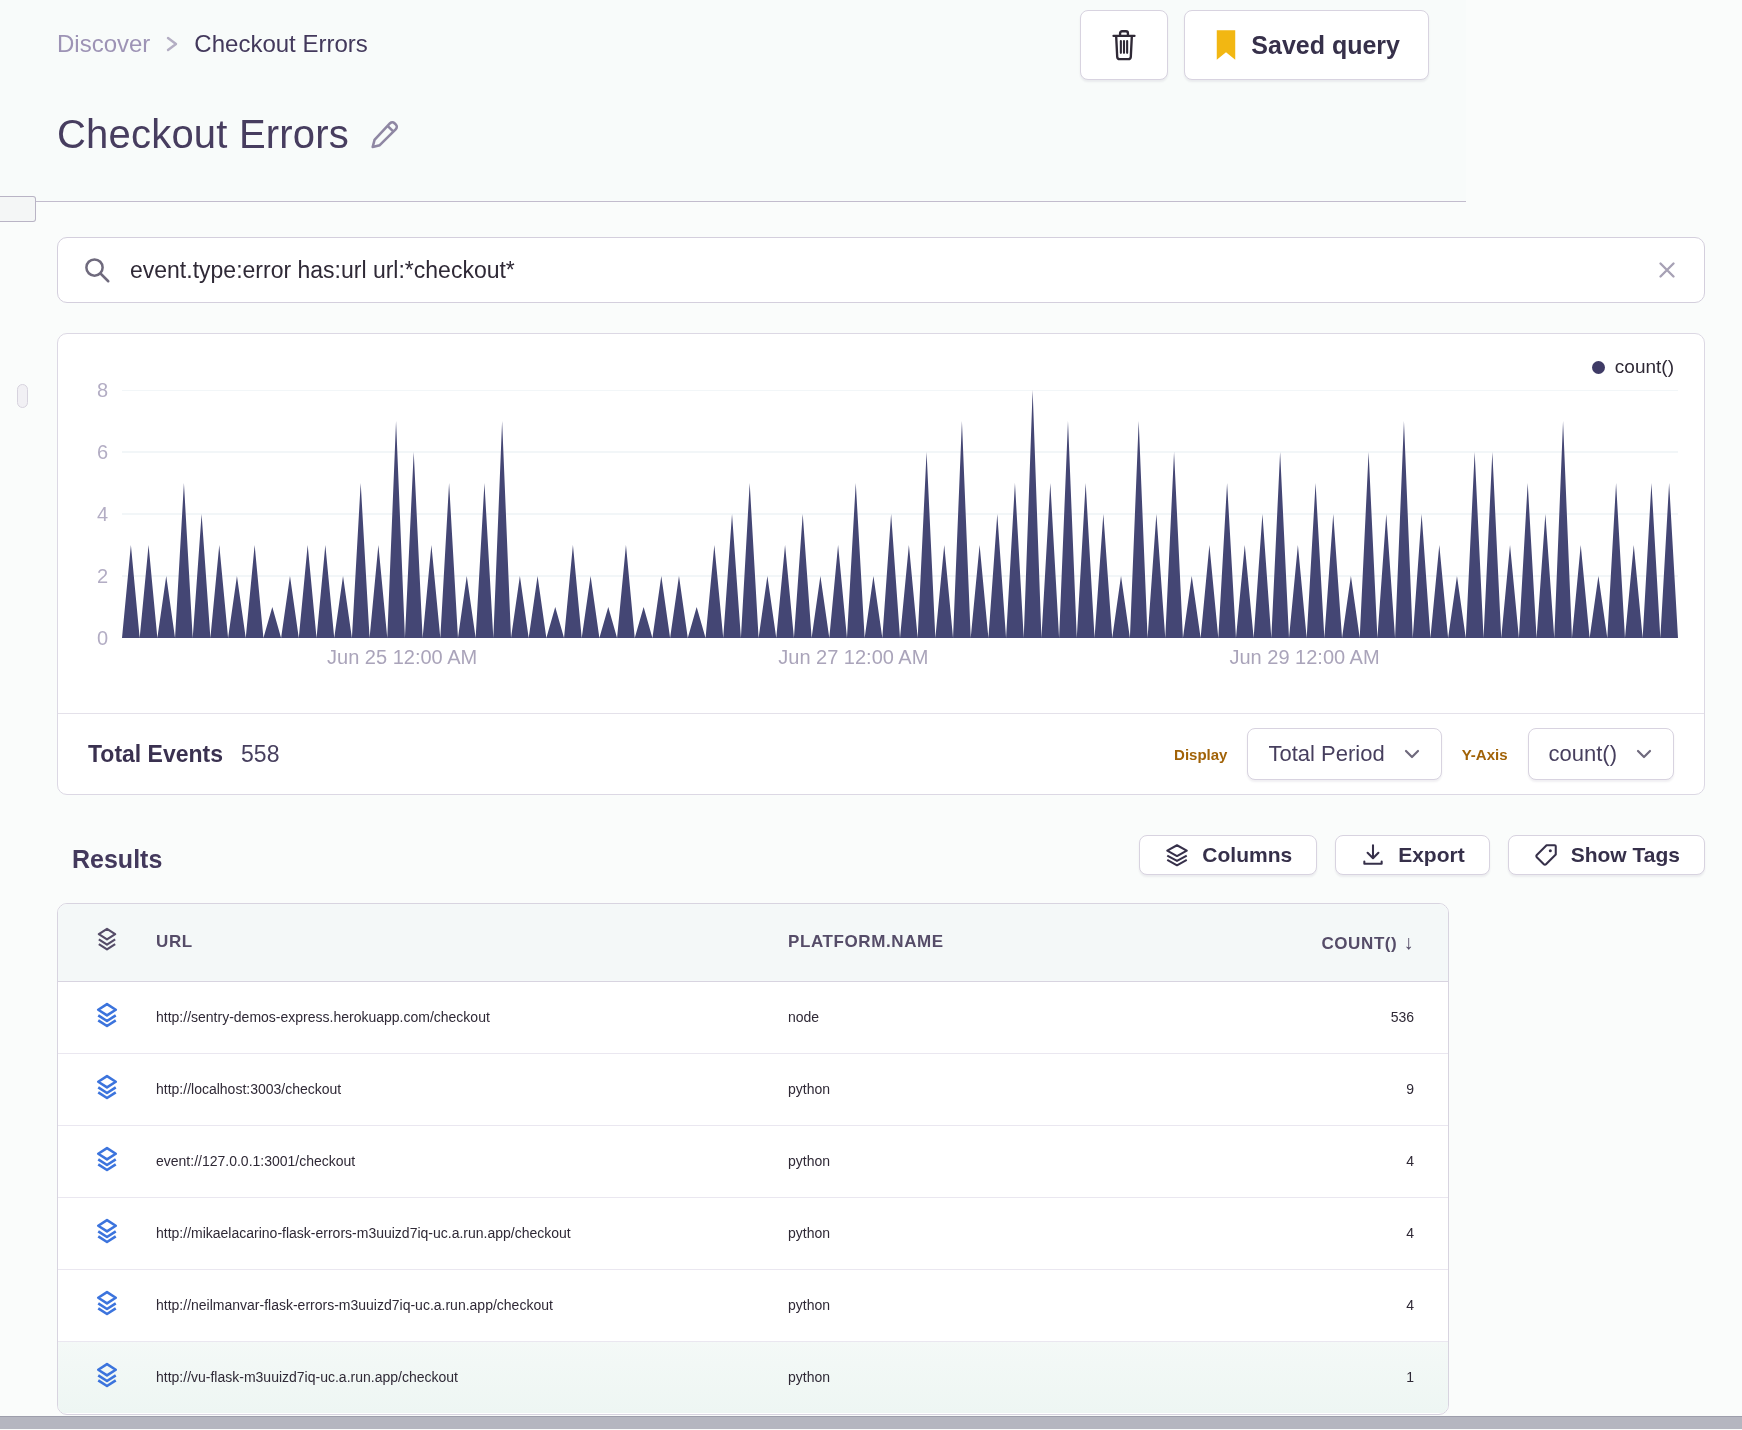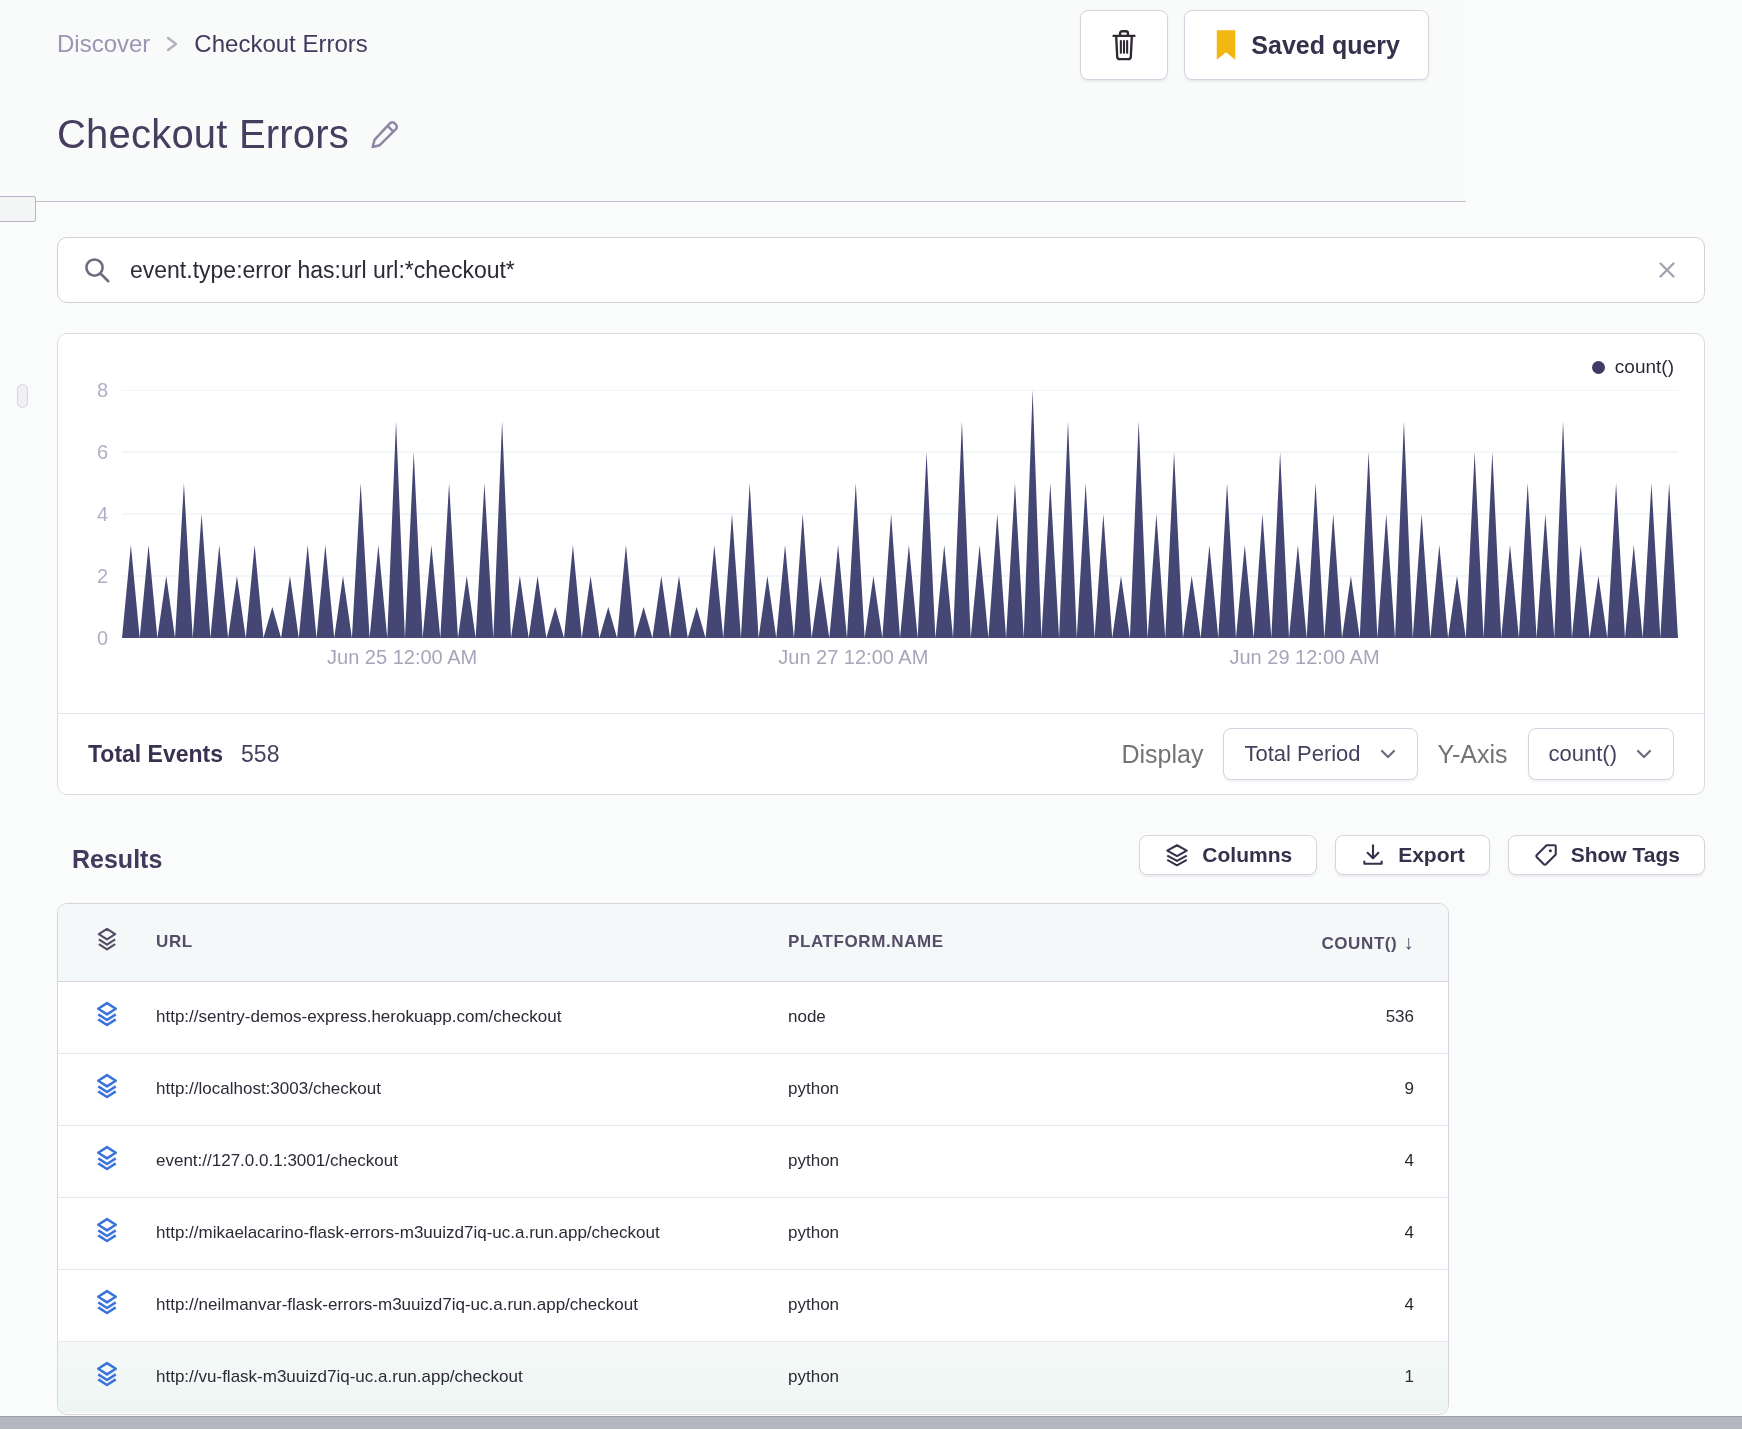--- a/index.html
+++ b/index.html
@@ -47,37 +47,37 @@
   .y-labels { position:absolute; left:34px; top:56px; width:24px; height:248px; }
   .ytick { position:absolute; right:8px; font-size:20px; color:#b3adc4; line-height:22px; }
   .x-labels { position:absolute; left:64px; right:26px; top:312px; height:28px; }
   .xtick { position:absolute; transform:translateX(-50%); font-size:20px; color:#aaa4ba; white-space:nowrap; }
   .chart-divider { position:absolute; left:0; right:0; top:379px; border-top:1px solid #e4e1ea; }
   .chart-footer { position:absolute; left:0; right:0; top:380px; bottom:0;
     display:flex; align-items:center; padding:0 30px; }
   .total-label { font-size:23px; font-weight:700; color:#3a3150; }
   .total-value { font-size:23px; color:#473f5e; margin-left:18px; }
   .footer-controls { margin-left:auto; display:flex; align-items:center; gap:20px; }
-  .ctrl-label { font-size:25px; font-weight:400; color:#737373; }
+  .ctrl-label { font-size:15px; font-weight:700; color:#a16207; }
   .dropdown { height:52px; padding:0 20px; font-size:22px; color:#473f5e; font-weight:500; }
   .dropdown .chev { margin-left:6px; }
 
   
   .results-head { position:absolute; left:72px; top:845px; font-size:25px; font-weight:700; color:#43395c; }
   .results-actions { position:absolute; right:37px; top:835px; display:flex; gap:18px; }
   .btn-sm { height:40px; padding:0 24px; font-size:21px; font-weight:700; color:#36304a; }
 
   .table-panel { position:absolute; left:57px; top:903px; width:1392px; height:512px;
     background:#fff; border:1px solid #d8d4e0; border-radius:10px; overflow:hidden; }
   table { width:100%; border-collapse:collapse; table-layout:fixed; }
   col.c1 { width:98px; } col.c3 { width:420px; } col.c4 { width:240px; }
   thead th { background:#f4f8f8; height:77px; font-size:17px; font-weight:700; letter-spacing:.6px;
     color:#554c68; text-align:left; text-transform:uppercase; border-bottom:1px solid #d8d4e0; }
   th.h-count { text-align:right; padding-right:34px; }
-  tbody td { height:72px; font-size:17px; color:#2f2936; border-bottom:1px solid #eae7f0;
+  tbody td { height:72px; font-size:14px; color:#2f2936; border-bottom:1px solid #eae7f0;
     white-space:nowrap; overflow:hidden; }
   td.c-icon, th.h-icon { text-align:center; }
   td.c-count { text-align:right; padding-right:34px; }
   tbody tr:last-child { background:linear-gradient(#f4f9f7,#eef6f3); }
   tbody tr:last-child td { border-bottom:none; }
   .sort-arrow { font-size:20px; font-weight:400; margin-left:6px; }
 
   .bottom-strip { position:absolute; left:0; top:1416px; width:1742px; height:13px;
     background:#b5b6c0; border-top:1px solid #9d9eab; }
 

